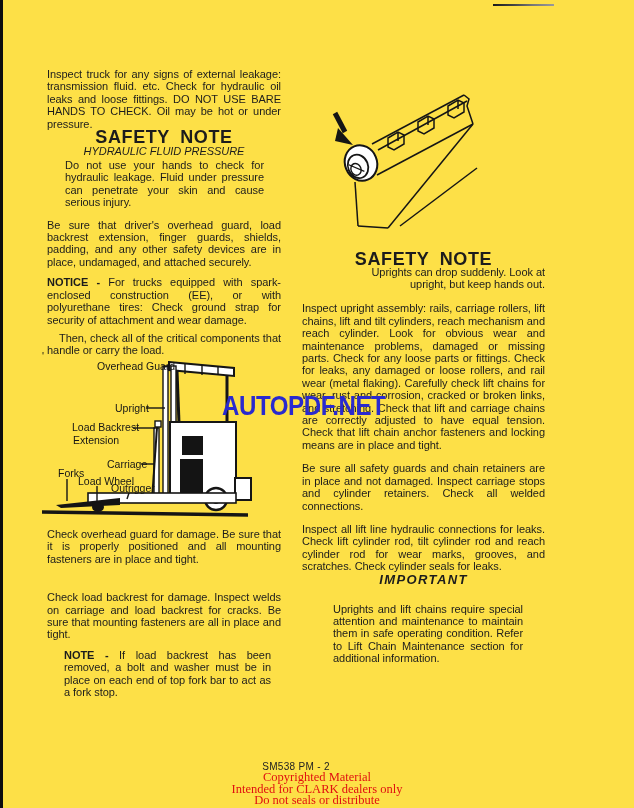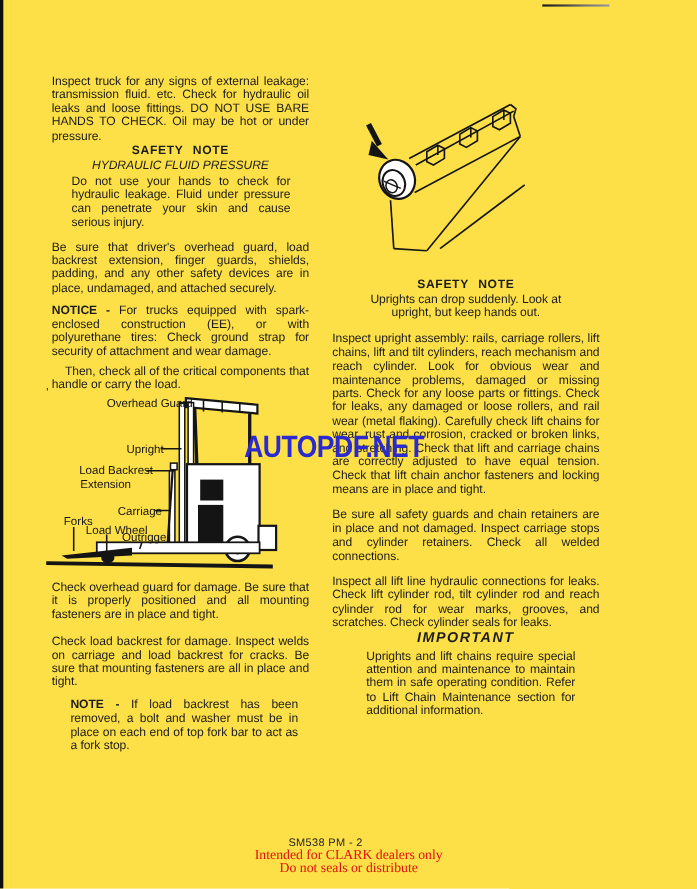--- a/index.html
+++ b/index.html
@@ -11,26 +11,26 @@
   .scan-left-bar{position:absolute;left:0;top:0;width:3px;height:808px;background:#0d0d0d;}
   .scan-top-line{position:absolute;left:493px;top:4px;width:61px;height:2px;
     background:linear-gradient(90deg,#1a1a1a,#444 35%,#777 65%,#9a9a9a);}
   
   .col{position:absolute;font-size:11px;line-height:12.4px;text-align:justify;letter-spacing:-0.05px;}
   .col-left-top{left:47px;top:68px;width:234px;}
   .col-left-bottom{left:47px;top:528px;width:234px;}
   .col-right-text{left:302px;top:252px;width:243px;}
   p{margin:0;}
   .mt12{margin-top:12px;} .mt11{margin-top:11px;} .mt10{margin-top:10px;}
-  .mt9{margin-top:12px;} .mt8{margin-top:8px;} .mt6{margin-top:6px;} .mt2{margin-top:4px;}
-  .note-head{font-size:11px;font-weight:bold;text-align:center;letter-spacing:0.6px;
+  .mt9{margin-top:26px;} .mt8{margin-top:8px;} .mt6{margin-top:6px;} .mt2{margin-top:16px;}
+  .note-head{font-size:18px;font-weight:bold;text-align:center;letter-spacing:0.6px;
     word-spacing:5px;line-height:14px;margin:0;}
   .important-head{font-size:13px;font-weight:bold;text-align:center;letter-spacing:1.4px;line-height:14px;margin:0;font-style:italic;}
   .sub-center{font-size:11px;text-align:center;line-height:12px;margin-top:1px;font-style:italic;}
-  .center-lines{text-align:center;line-height:12.2px;}
+  .center-lines{text-align:right;line-height:12.2px;}
   .safety-body{margin-left:18px;margin-right:17px;margin-top:2px;}
   .notice-block{margin-right:0;}
   .note-block{margin-left:17px;margin-right:10px;}
   .lead-bold{font-weight:bold;}
   .indent-first{text-indent:12px;}
   
   .truck-svg{position:absolute;left:30px;top:352px;}
   .upright-svg{position:absolute;left:322px;top:82px;}
   svg text{font-family:"Liberation Sans",sans-serif;font-size:10.5px;fill:#151515;}
   
@@ -163,17 +163,18 @@
     <p class="mt11">Be sure all safety guards and chain retainers are in place and not damaged.  Inspect carriage stops and cylinder retainers.   Check all welded connections.</p>
     <p class="mt11">Inspect all lift line hydraulic connections for leaks. Check lift cylinder rod, tilt cylinder rod and reach cylinder rod for wear marks, grooves, and scratches.  Check cylinder seals for leaks.</p>
     <p class="important-head mt9">IMPORTANT</p>
     <p class="mt2" style="margin-left:31px;margin-right:22px;">Uprights and lift chains require special attention and maintenance to maintain them in safe operating condition.  Refer to Lift Chain Maintenance section for additional information.</p>
   </div>
 
   <div class="watermark" id="wm" style="color: rgb(42, 42, 206);">AUTOPDF.NET</div>
 
   <div class="footer-code">SM538  PM - 2</div>
   <div class="footer-red" id="footer-red" style="color: rgb(224, 16, 16);">
+    <div>Copyrighted Material</div>
     <div>Intended for CLARK dealers only</div>
     <div>Do not seals or distribute</div>
   </div>
 
 </div>
 
 </body></html>

